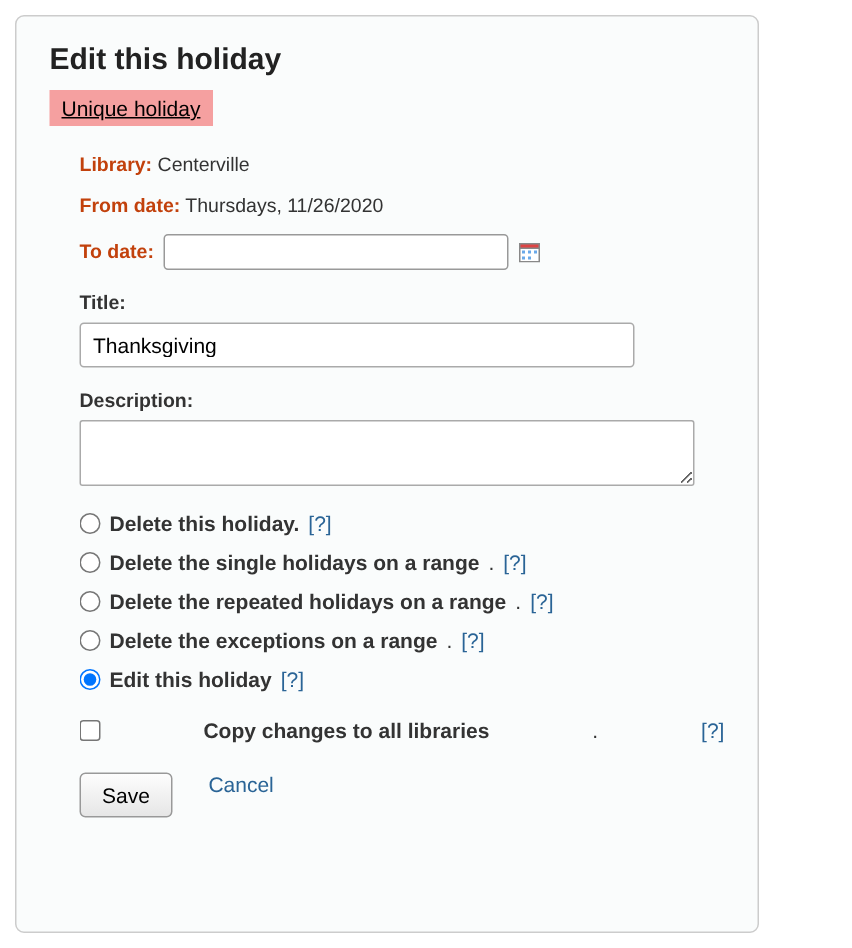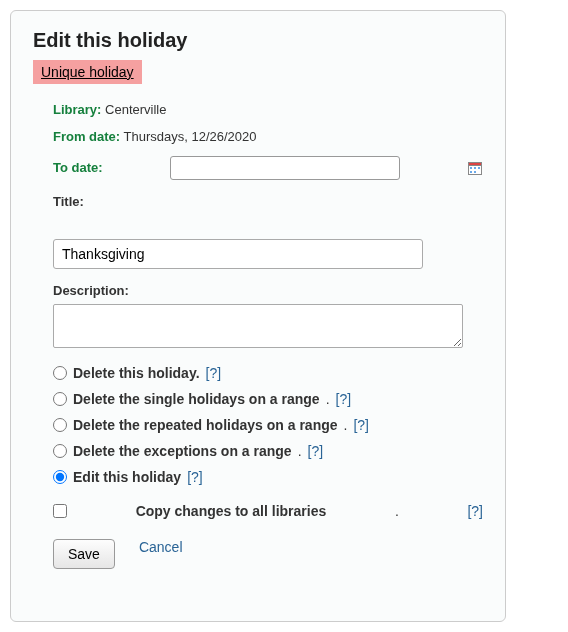--- a/index.html
+++ b/index.html
@@ -33,29 +33,28 @@
     font-size: 14px;
     margin-bottom: 10px;
     text-decoration: underline;
   }
   .row {
     margin: 6px 0 6px 20px;
     line-height: 1.6;
   }
   .label-strong {
     font-weight: bold;
-    color: #15803d;
+    color: #c2410c;
   }
   .value-text { color: #333; }
   .to-date-row {
     display: flex;
     align-items: center;
     gap: 6px;
     margin: 8px 0 14px 20px;
-    justify-content: space-between;
   }
   input[type="text"].date-input {
     width: 230px;
     height: 24px;
     padding: 2px 6px;
     border: 1px solid #999;
     border-radius: 3px;
     font-size: 13px;
   }
   .cal-icon {
@@ -70,21 +69,20 @@
     display: block;
     margin-bottom: 6px;
   }
   input[type="text"].title-input {
     width: 370px;
     height: 30px;
     padding: 4px 8px;
     border: 1px solid #aaa;
     border-radius: 3px;
     font-size: 14px;
-    margin-top: 24px;
   }
   textarea.desc-input {
     width: 410px;
     height: 44px;
     padding: 4px 6px;
     border: 1px solid #aaa;
     border-radius: 2px;
     font-family: inherit;
     font-size: 13px;
     resize: both;
@@ -147,21 +145,21 @@
 
   <span class="badge">Unique holiday</span>
 
   <div class="row">
     <span class="label-strong">Library:</span>
     <span class="value-text">Centerville</span>
   </div>
 
   <div class="row">
     <span class="label-strong">From date:</span>
-    <span class="value-text">Thursdays, 12/26/2020</span>
+    <span class="value-text">Thursdays, 11/26/2020</span>
   </div>
 
   <div class="to-date-row">
     <span class="label-strong">To date:</span>
     <input type="text" class="date-input" value="" style="">
     <span class="cal-icon">
       <svg viewBox="0 0 14 14">
         <rect x="0.5" y="1.5" width="13" height="12" fill="#fff" stroke="#888"></rect>
         <rect x="0.5" y="1.5" width="13" height="3" fill="#d44" stroke="#888"></rect>
         <rect x="2" y="6" width="2" height="2" fill="#6aa9e9"></rect>

